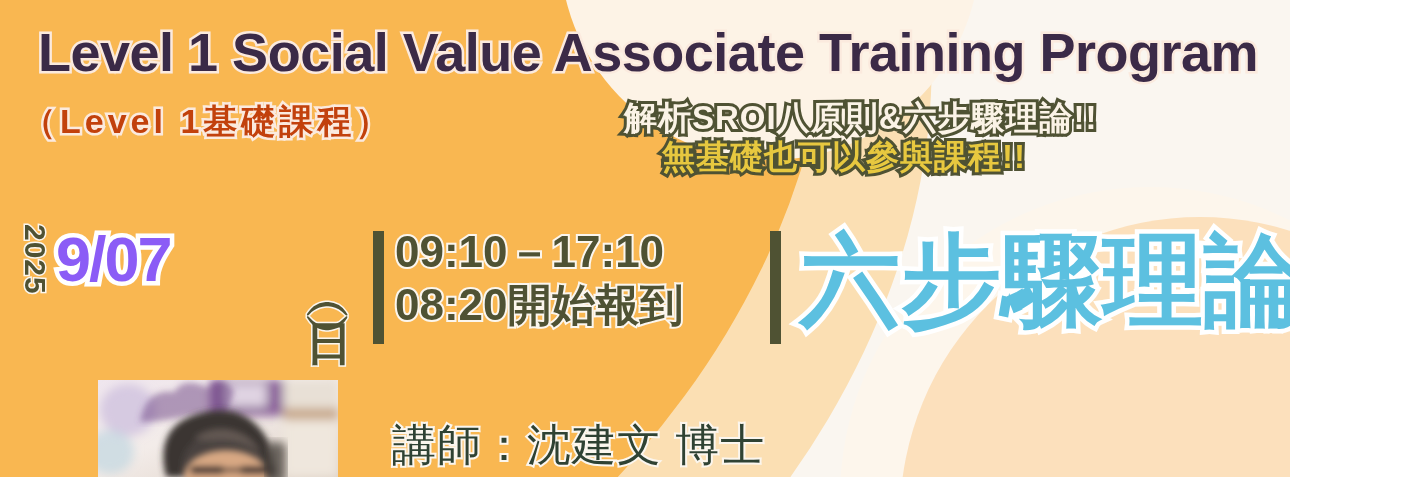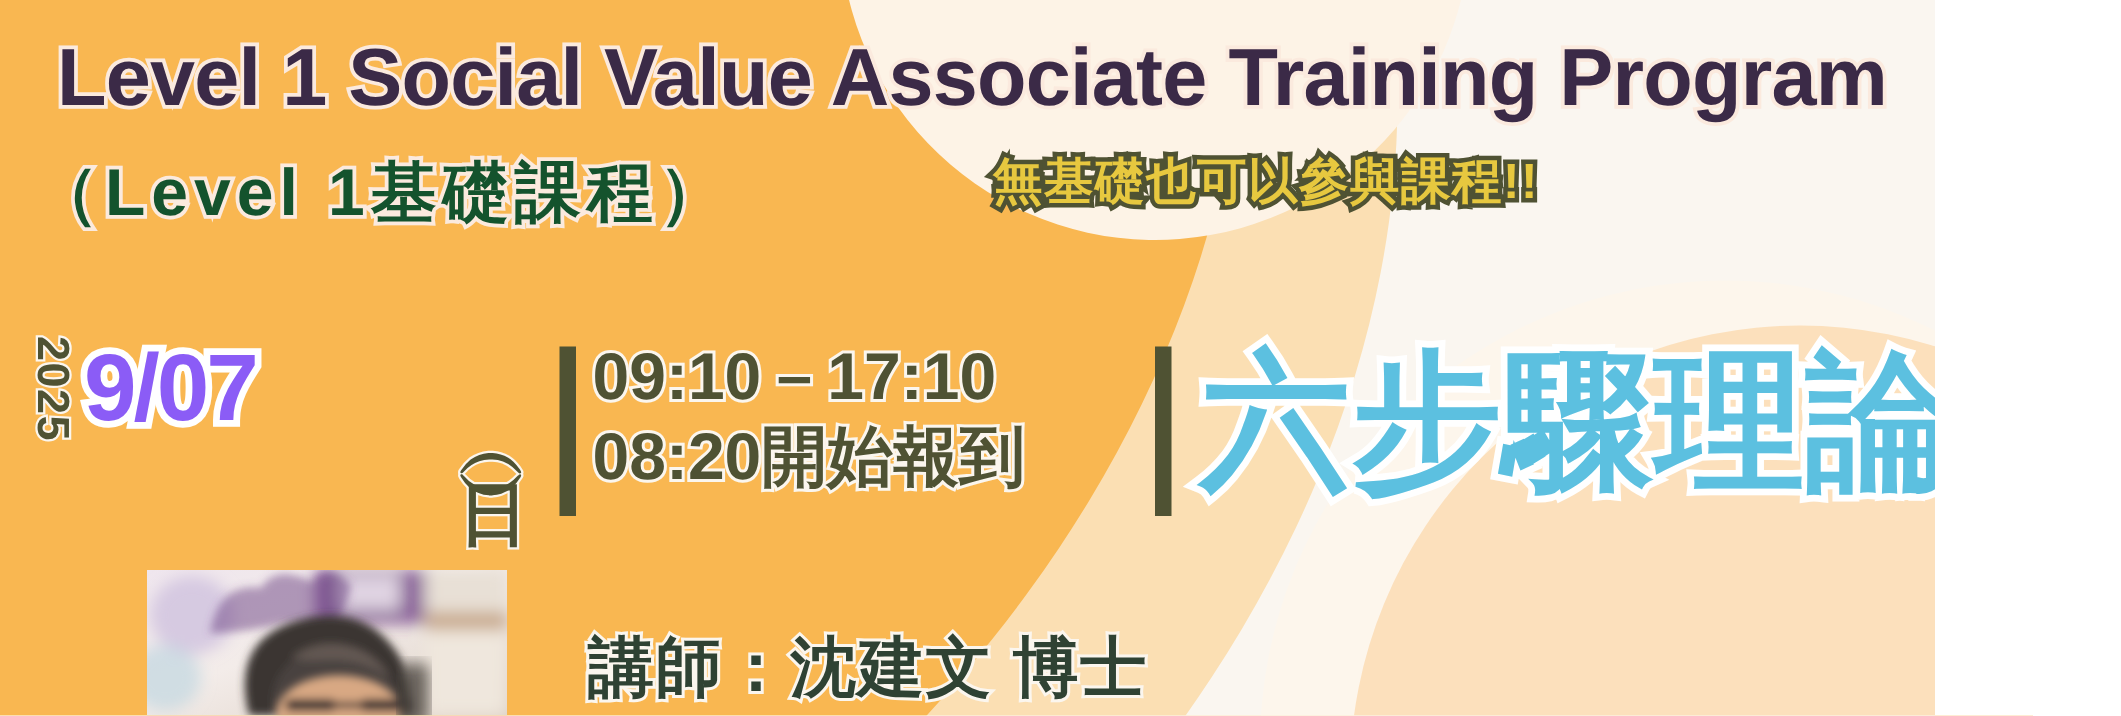--- a/index.html
+++ b/index.html
@@ -88,24 +88,24 @@
     color: #3b2a47;
     white-space: nowrap;
     -webkit-text-stroke: 5px #fbeade;
     paint-order: stroke fill;
   }
 
   .title-zh {
     position: absolute;
     left: 22px;
     top: 99px;
-    font-size: 44px;
+    font-size: 34px;
     font-weight: 700;
     letter-spacing: 4px;
-    color: #14532d;
+    color: #c2410c;
     white-space: nowrap;
     -webkit-text-stroke: 5px #fbeade;
     paint-order: stroke fill;
   }
 
   .tagline {
     position: absolute;
     left: 624px;
     top: 100px;
     line-height: 1.08;
@@ -215,21 +215,21 @@
     overflow: hidden;
     background: #cfc3ca;
   }
   .photo svg { display: block; }
 
   .instructor {
     position: absolute;
     left: 392px;
     top: 416px;
     font-size: 44px;
-    font-weight: 700;
+    font-weight: 400;
     letter-spacing: 1px;
     color: #2f4233;
     white-space: nowrap;
     -webkit-text-stroke: 4px #fbf6ee;
     paint-order: stroke fill;
   }
 </style>
 </head>
 <body>
 
@@ -243,20 +243,21 @@
     <div class="bg-sliver"></div>
   </div>
 
   <div class="content">
 
     <div class="title-en">Level 1 Social Value Associate Training Program</div>
 
     <div class="title-zh">（Level 1基礎課程）</div>
 
     <div class="tagline">
+      <span class="tagline-1">解析SROI八原則&amp;六步驟理論!!</span>
       <span class="tagline-2">無基礎也可以參與課程!!</span>
     </div>
 
     <div class="year">2025</div>
 
     <div class="date-big">9/07</div>
 
     <div class="weekday">（日）</div>
 
     <div class="bar bar-1"></div>

